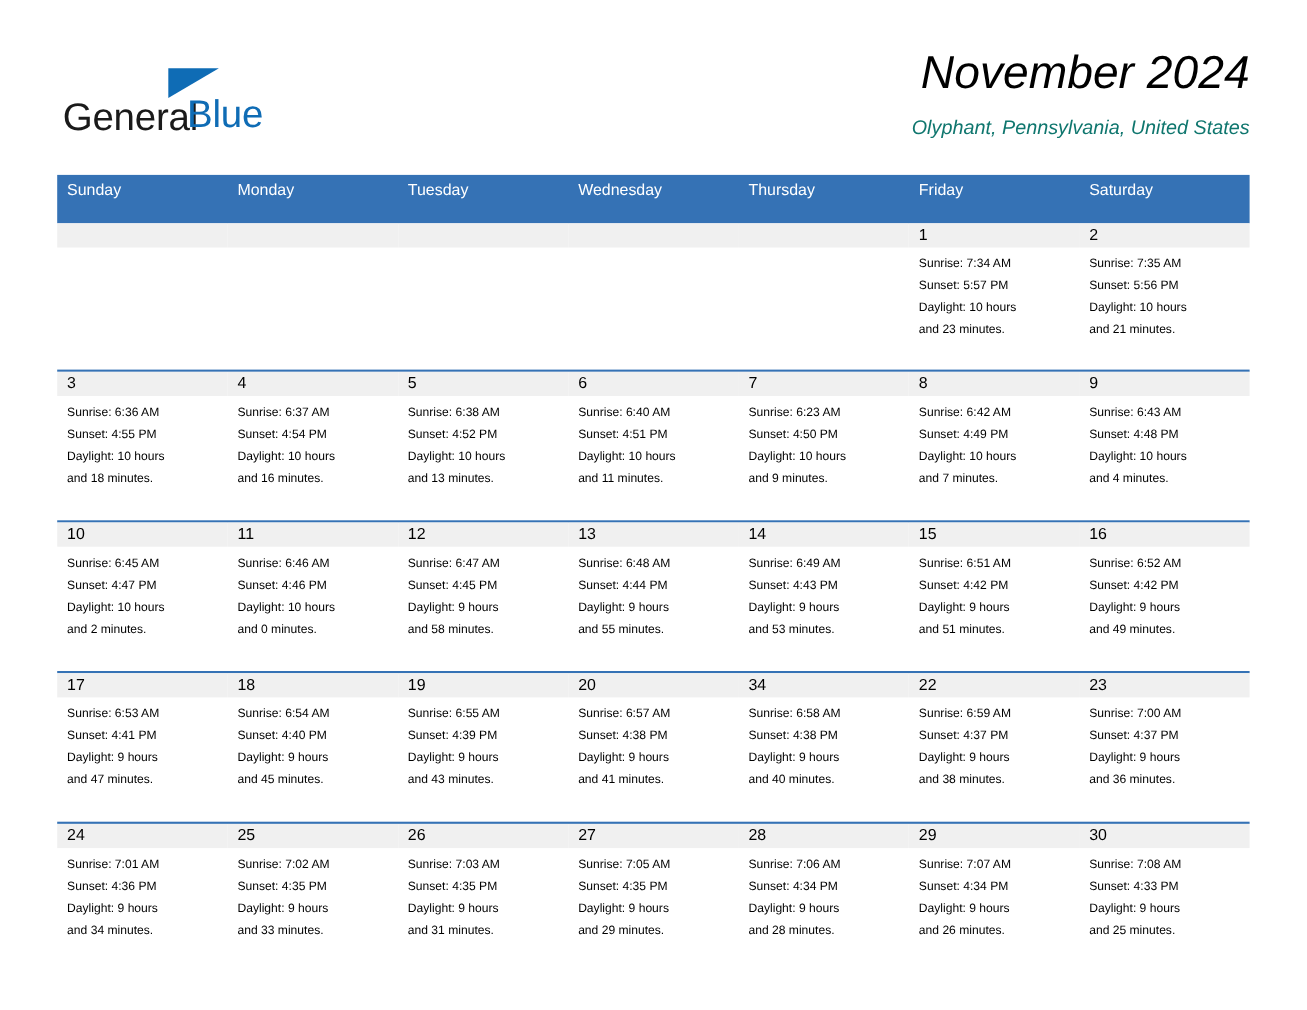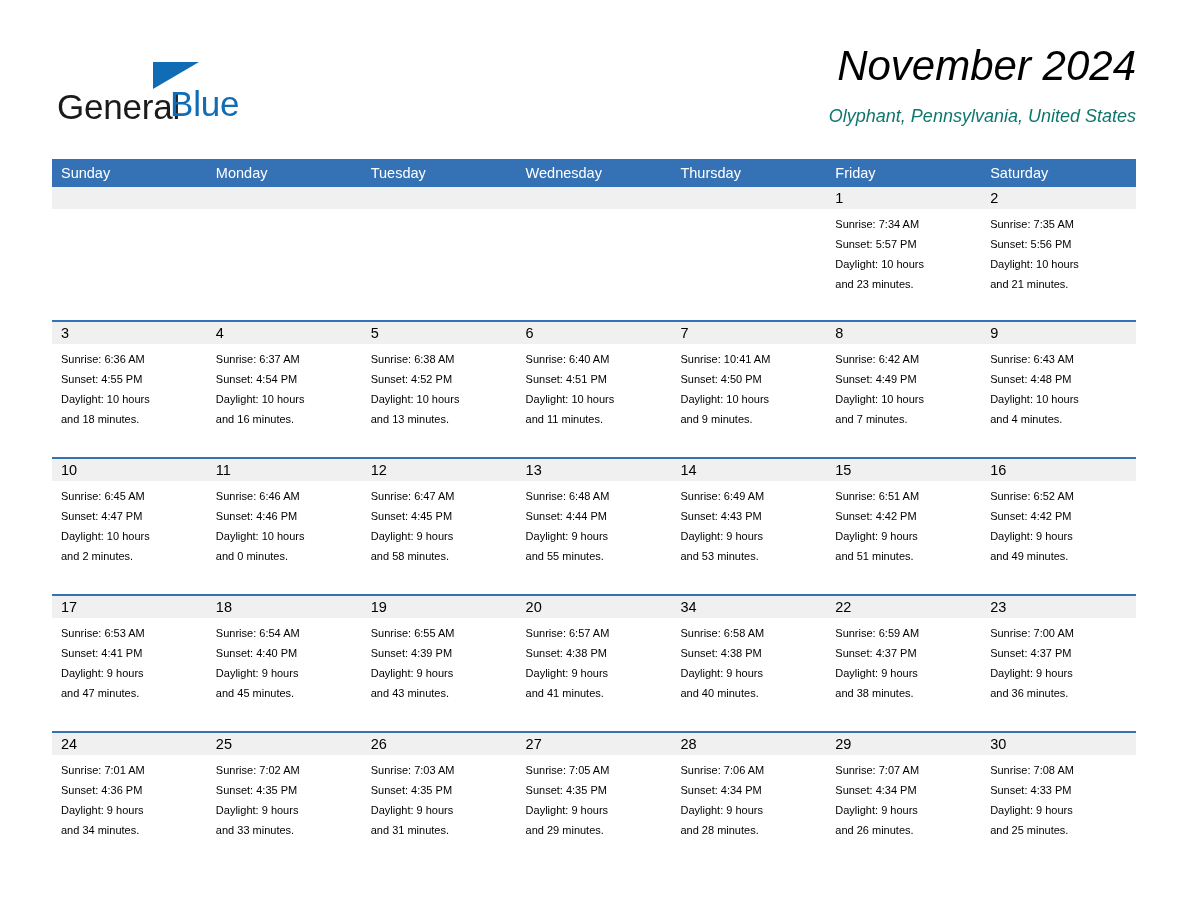--- a/index.html
+++ b/index.html
@@ -97,21 +97,21 @@
   
   .calendar {
     position: absolute;
     left: 52px;
     top: 159px;
     width: 1084px;
   }
   .dow-row {
     display: flex;
     background: #3572b5;
-    height: 28px;
+    height: 44px;
   }
   .dow-cell {
     flex: 1 1 0;
     color: #ffffff;
     font-size: 14.5px;
     line-height: 28px;
     padding-left: 9px;
     box-sizing: border-box;
     white-space: nowrap;
     overflow: hidden;
@@ -306,21 +306,21 @@
               <div>Sunset: 4:51 PM</div>
               <div>Daylight: 10 hours</div>
               <div>and 11 minutes.</div>
             </div>
           </div>
           <div class="day-cell">
             <div class="daynum-band">
               <span class="daynum">7</span>
             </div>
             <div class="day-info">
-              <div>Sunrise: 10:41 AM</div>
+              <div>Sunrise: 6:23 AM</div>
               <div>Sunset: 4:50 PM</div>
               <div>Daylight: 10 hours</div>
               <div>and 9 minutes.</div>
             </div>
           </div>
           <div class="day-cell">
             <div class="daynum-band">
               <span class="daynum">8</span>
             </div>
             <div class="day-info">

